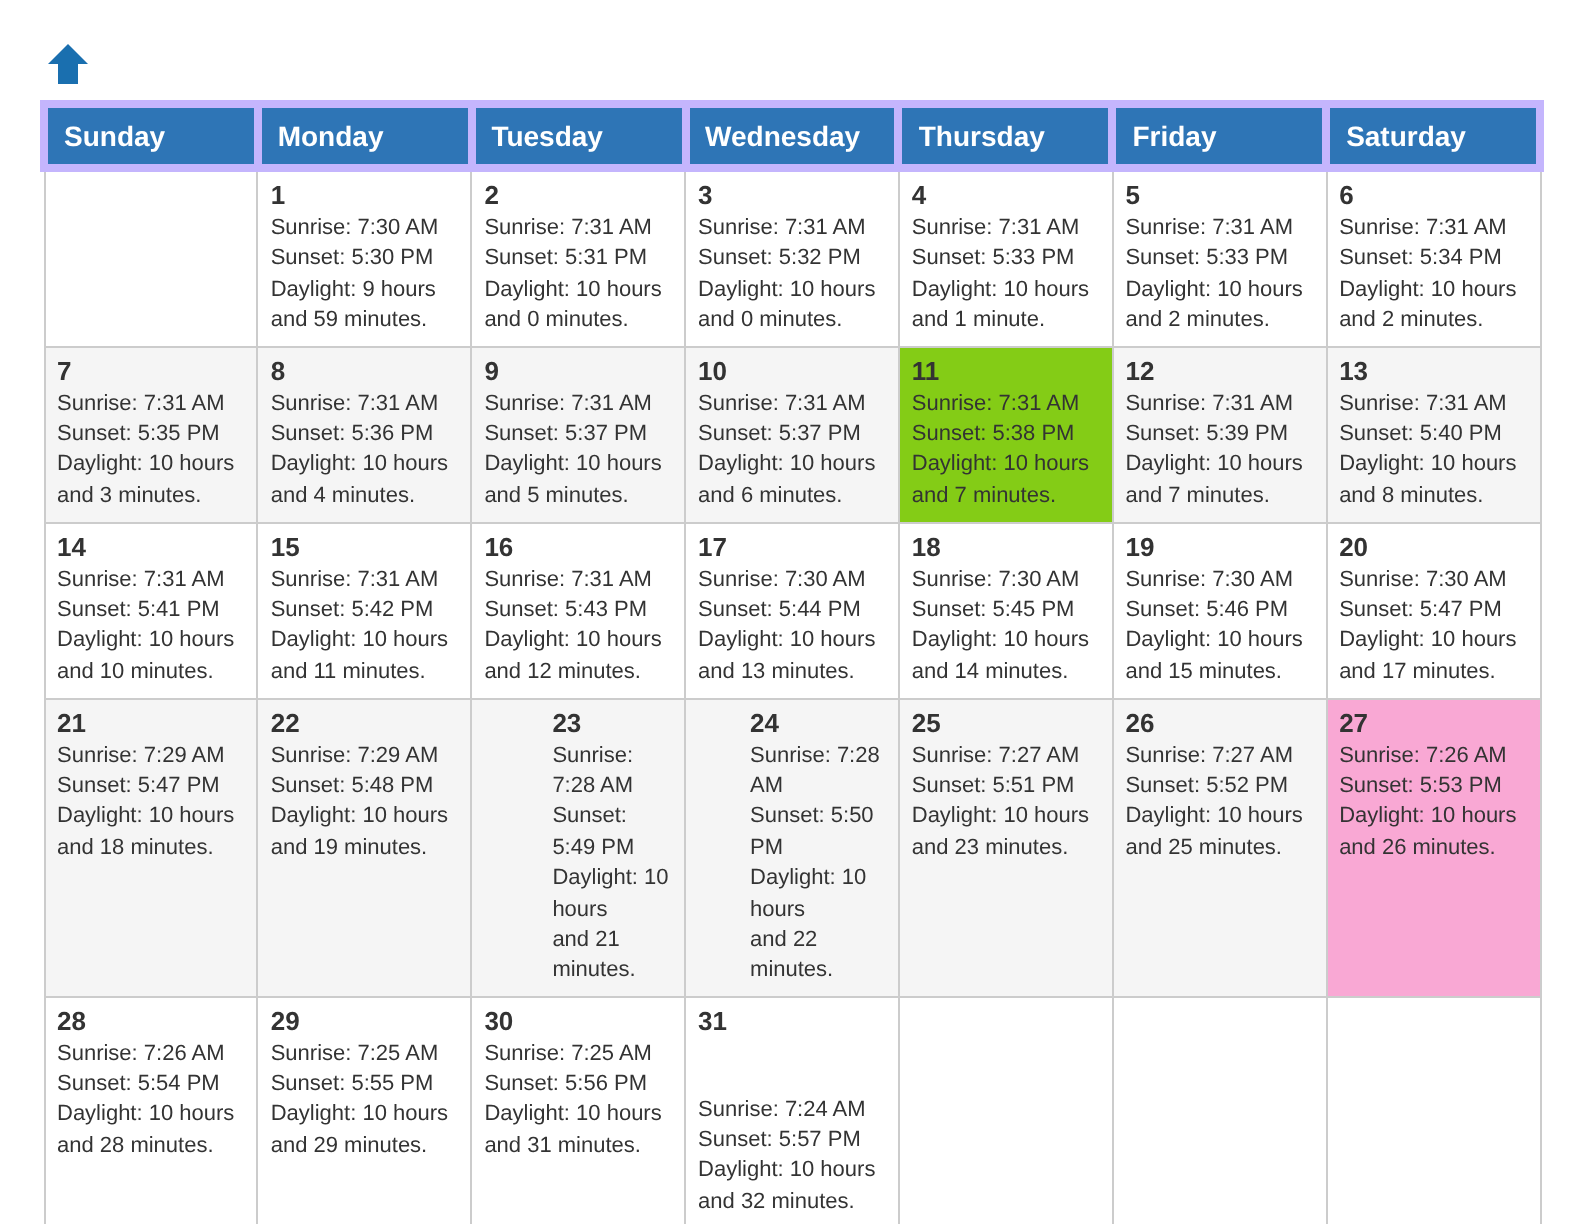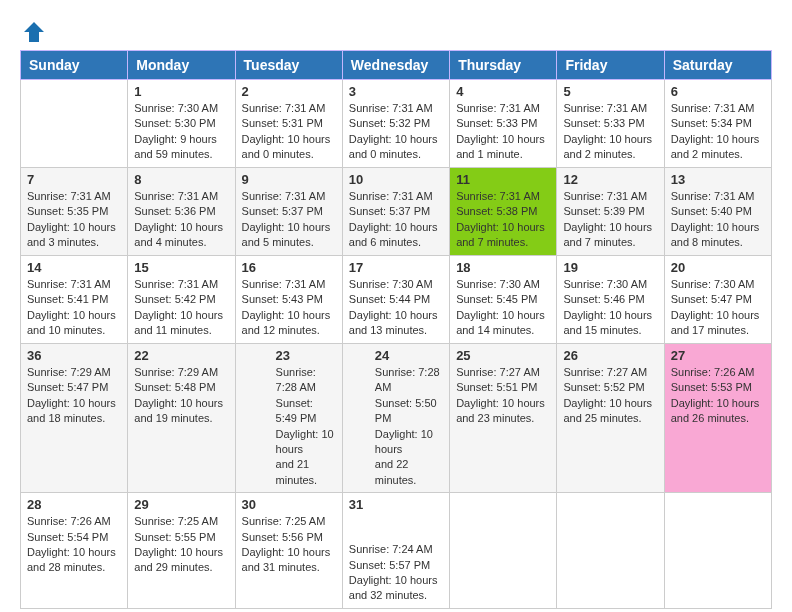--- a/index.html
+++ b/index.html
@@ -51,21 +51,21 @@
       width: 100%;
       border-collapse: collapse;
       border: 1px solid #ccc;
     }
     .calendar th {
       background-color: #2e75b6;
       color: #fff;
       text-align: left;
       padding: 6px 8px;
       font-size: 14px;
-      border: 1px solid #c4b5fd;
+      border: 4px solid #c4b5fd;
     }
     .calendar td {
       vertical-align: top;
       padding: 4px 6px;
       border: 1px solid #ccc;
       width: calc(100% / 7);
       min-height: 80px;
       font-size: 11px;
       color: #333;
       background: #fff;
@@ -262,21 +262,21 @@
         <td>
           <span class="day-number">20</span>
           <div class="day-info" style="white-space: pre-line;">Sunrise: 7:30 AM
 Sunset: 5:47 PM
 Daylight: 10 hours
 and 17 minutes.</div>
         </td>
       </tr>
       <tr class="week-row">
         <td style="background: rgb(245, 245, 245);">
-          <span class="day-number">36</span>
+          <span class="day-number">21</span>
           <div class="day-info" style="white-space: pre-line;">Sunrise: 7:29 AM
 Sunset: 5:47 PM
 Daylight: 10 hours
 and 18 minutes.</div>
         </td>
         <td style="background: rgb(245, 245, 245);">
           <span class="day-number">22</span>
           <div class="day-info" style="white-space: pre-line;">Sunrise: 7:29 AM
 Sunset: 5:48 PM
 Daylight: 10 hours

